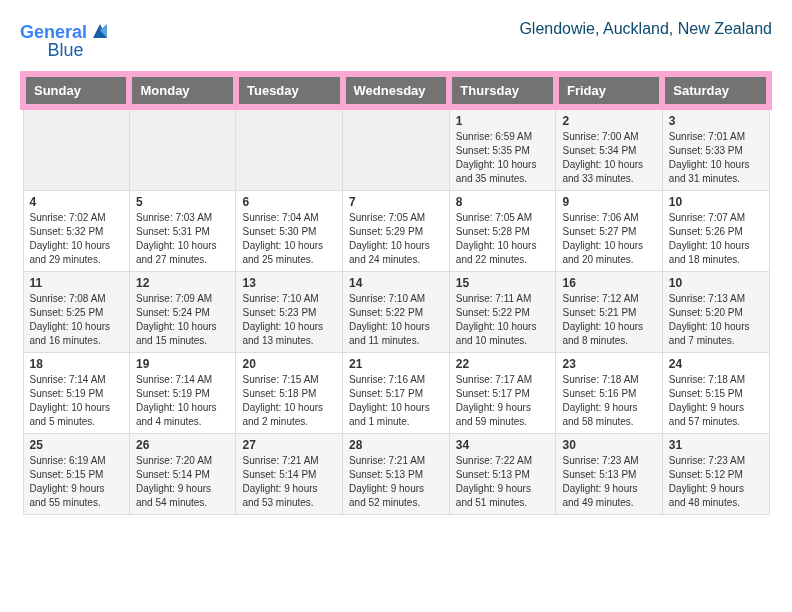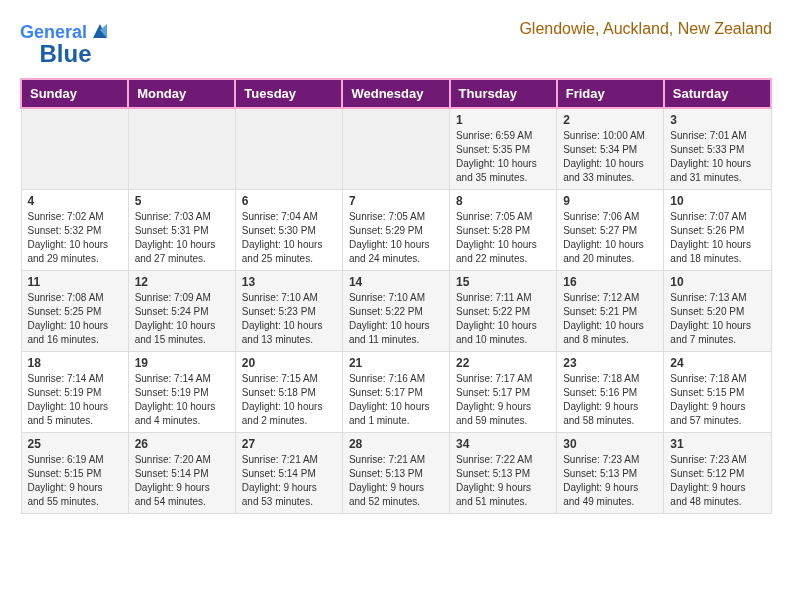--- a/index.html
+++ b/index.html
@@ -19,48 +19,48 @@
     .logo {
       display: flex;
       align-items: center;
     }
     .logo-text-general {
       font-size: 18px;
       font-weight: bold;
       color: #3b82f6;
     }
     .logo-text-blue {
-      font-size: 24px;
-      font-weight: bold;
+      font-size: 18px;
+      font-weight: normal;
       color: #1a5fa8;
     }
     .title-block {
       text-align: right;
     }
     .month-title {
       font-size: 36px;
       font-weight: bold;
       color: #333;
     }
     .location-title {
       font-size: 16px;
-      color: #a16207;
+      color: #0c4a6e;
     }
     .calendar {
       width: 100%;
       border-collapse: collapse;
       border: 1px solid #ccc;
     }
     .calendar th {
-      background-color: #701a75;
+      background-color: #737373;
       color: #fff;
       text-align: left;
       padding: 6px 8px;
       font-size: 13px;
-      border: 2px solid #f9a8d4;
+      border: 6px solid #f9a8d4;
     }
     .calendar td {
       width: 107px;
       vertical-align: top;
       padding: 4px 6px;
       border: 1px solid #ddd;
       font-size: 10.5px;
       color: #333;
       min-height: 80px;
     }
@@ -126,21 +126,21 @@
         <td class="empty-cell"></td>
         <td>
           <span class="day-num">1</span>
           <div class="day-info">Sunrise: 6:59 AM
 Sunset: 5:35 PM
 Daylight: 10 hours
 and 35 minutes.</div>
         </td>
         <td>
           <span class="day-num">2</span>
-          <div class="day-info">Sunrise: 10:00 AM
+          <div class="day-info">Sunrise: 7:00 AM
 Sunset: 5:34 PM
 Daylight: 10 hours
 and 33 minutes.</div>
         </td>
         <td>
           <span class="day-num">3</span>
           <div class="day-info">Sunrise: 7:01 AM
 Sunset: 5:33 PM
 Daylight: 10 hours
 and 31 minutes.</div>

